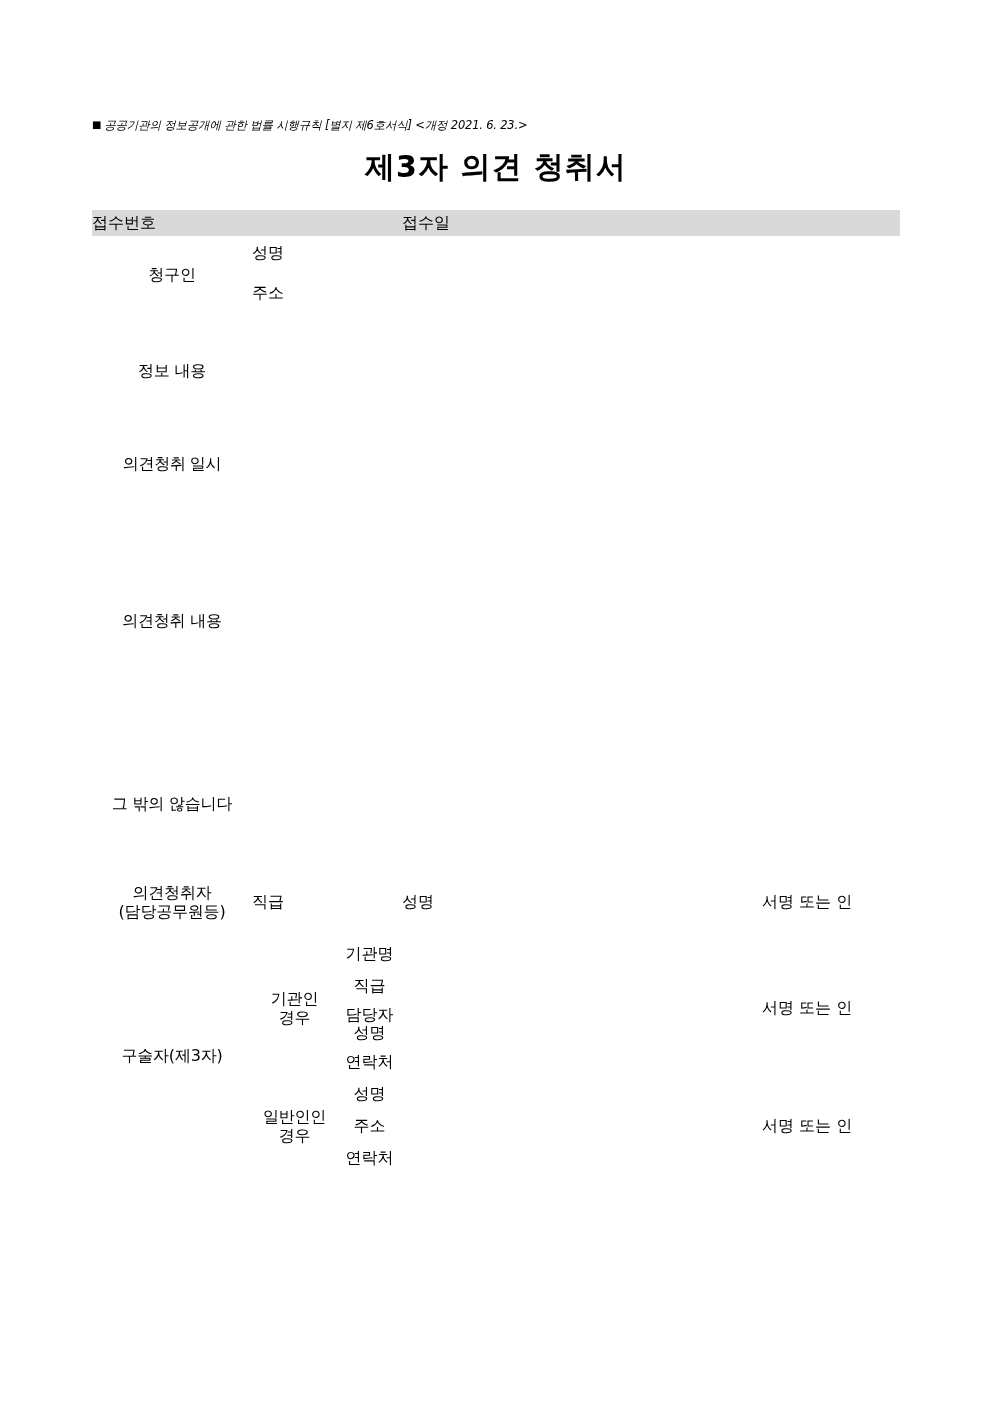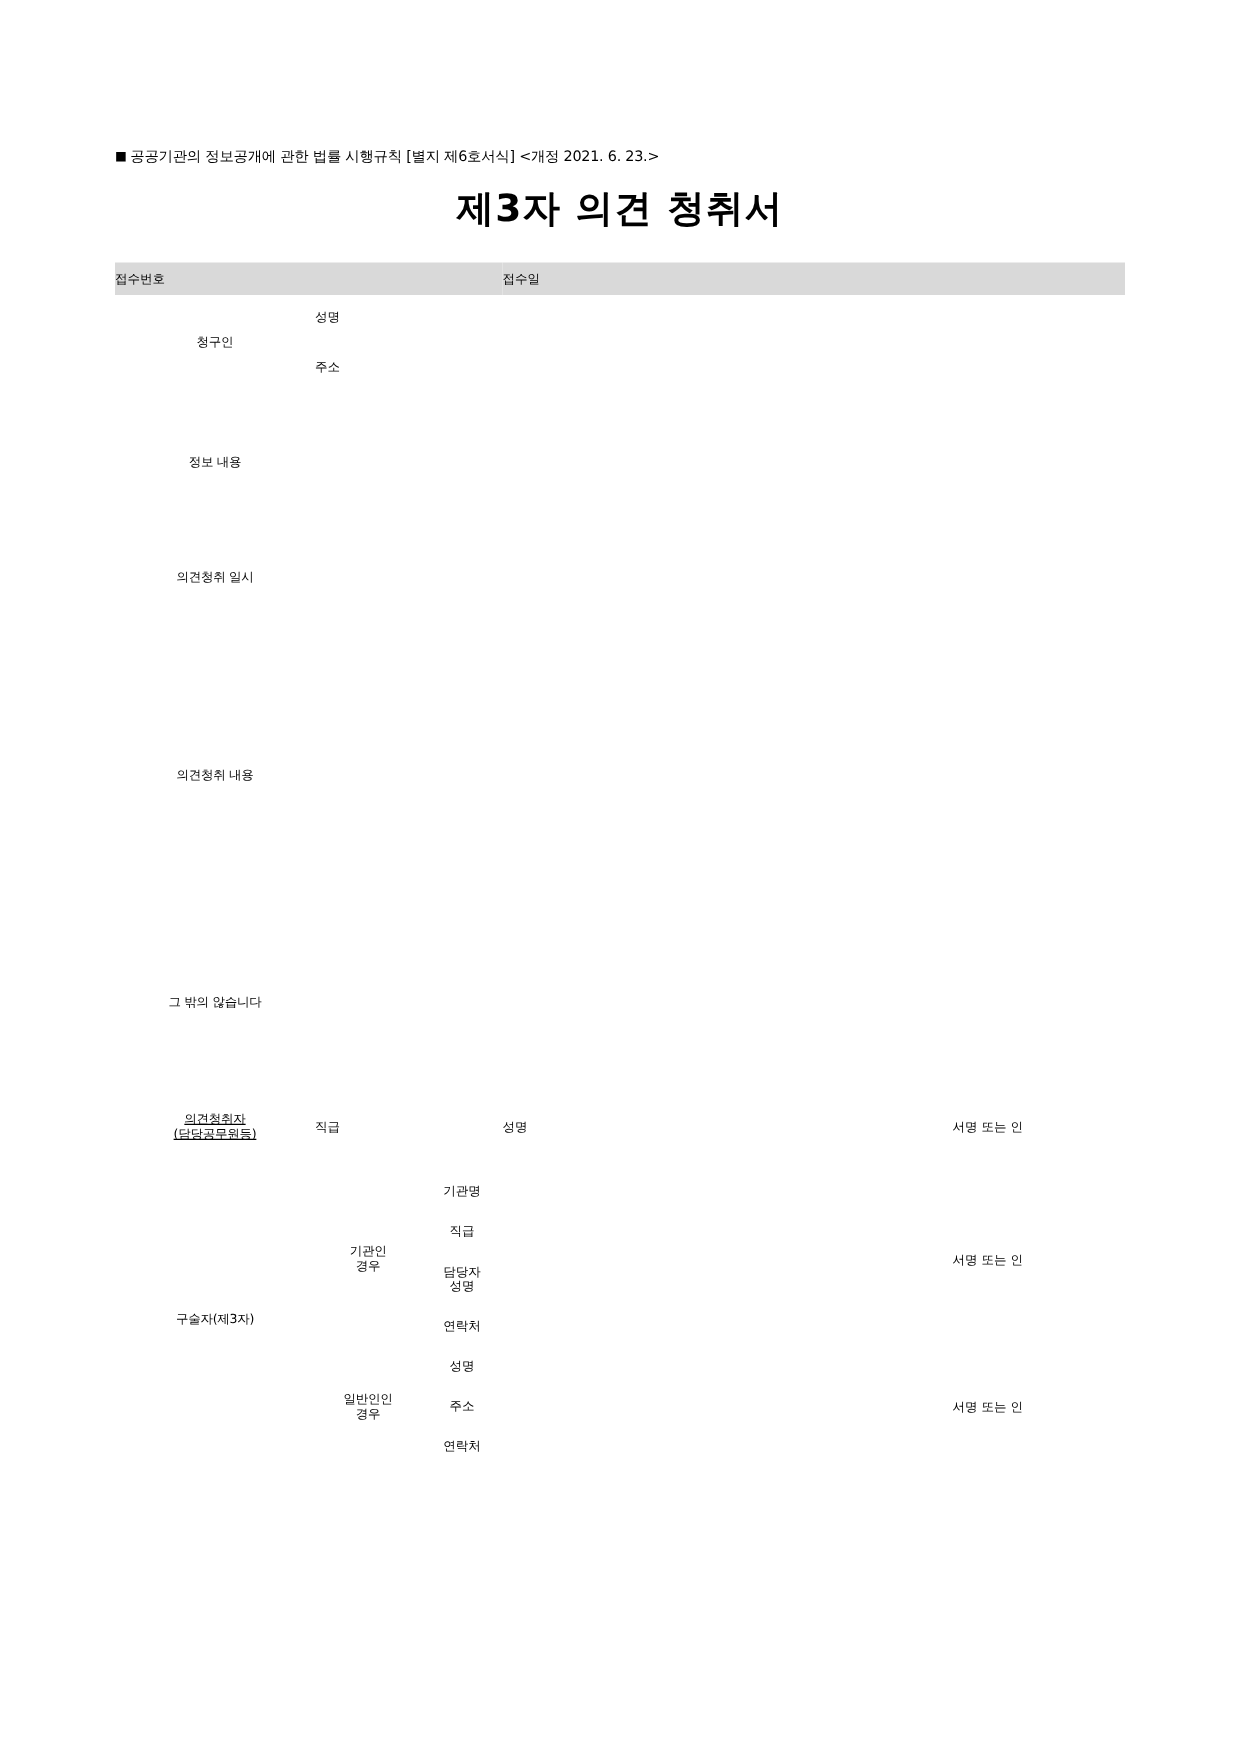--- a/index.html
+++ b/index.html
@@ -24,20 +24,21 @@
     left: 92px;
     top: 118px;
     width: 808px;
   }
 
   .form-ref {
     font-size: 11.5px;
     letter-spacing: -0.2px;
     white-space: nowrap;
     margin-bottom: 14px;
+    font-style: italic;
   }
   .form-ref .sq {
     font-size: 10px;
     vertical-align: 1px;
     margin-right: 3px;
   }
 
   .doc-title {
     text-align: center;
     font-size: 30px;
@@ -54,21 +55,21 @@
 
   table.form {
     border-collapse: collapse;
     width: 100%;
     table-layout: fixed;
   }
   table.form td {
     border: 0;
     padding: 0;
     vertical-align: middle;
-    font-size: 10px;
+    font-size: 16px;
   }
 
   
   .tb-top-thick { border-top: 2px solid #000; }
   .tb-bot-thick { border-bottom: 2px solid #000; }
   .tb-bot-thin { border-bottom: 1px solid #9a9a9a; }
   .tb-right-thin { border-right: 1px solid #9a9a9a; }
 
   .hdr-row td {
     background: #d9d9d9;
@@ -150,36 +151,36 @@
       <tr>
         <td class="field-cell" colspan="5" style="height:45px;">주소</td>
       </tr>
 
       <tr>
         <td class="tb-top-thick label-cell tb-right-thin" style="height:110px;">정보 내용</td>
         <td class="tb-top-thick field-cell" colspan="5"></td>
       </tr>
 
       <tr>
-        <td class="tb-top-thick label-cell tb-right-thin" style="height:75px;">의견청취 일시</td>
+        <td class="tb-top-thick label-cell tb-right-thin" style="height:75px;font-family:Liberation Serif, serif;">의견청취 일시</td>
         <td class="tb-top-thick field-cell" colspan="5"></td>
       </tr>
 
       <tr>
         <td class="tb-top-thick label-cell tb-right-thin" style="height:240px;">의견청취 내용</td>
         <td class="tb-top-thick field-cell" colspan="5"></td>
       </tr>
 
       <tr>
         <td class="tb-top-thick label-cell tb-right-thin" style="height:125px;">그 밖의 않습니다</td>
         <td class="tb-top-thick field-cell" colspan="5"></td>
       </tr>
 
       <tr>
-        <td class="tb-top-thick label-cell tb-right-thin two-line" style="height:72px;text-decoration:underline;">
+        <td class="tb-top-thick label-cell tb-right-thin two-line" style="height:72px;">
           <span>의견청취자</span><br>
           <span>(담당공무원등)</span>
         </td>
         <td class="tb-top-thick field-cell tb-right-thin" colspan="2">직급</td>
         <td class="tb-top-thick field-cell tb-right-thin" colspan="2">성명</td>
         <td class="tb-top-thick sign-cell">서명 또는 인</td>
       </tr>
 
       <tr>
         <td class="tb-top-thick label-cell tb-right-thin" rowspan="7">구술자(제3자)</td>

